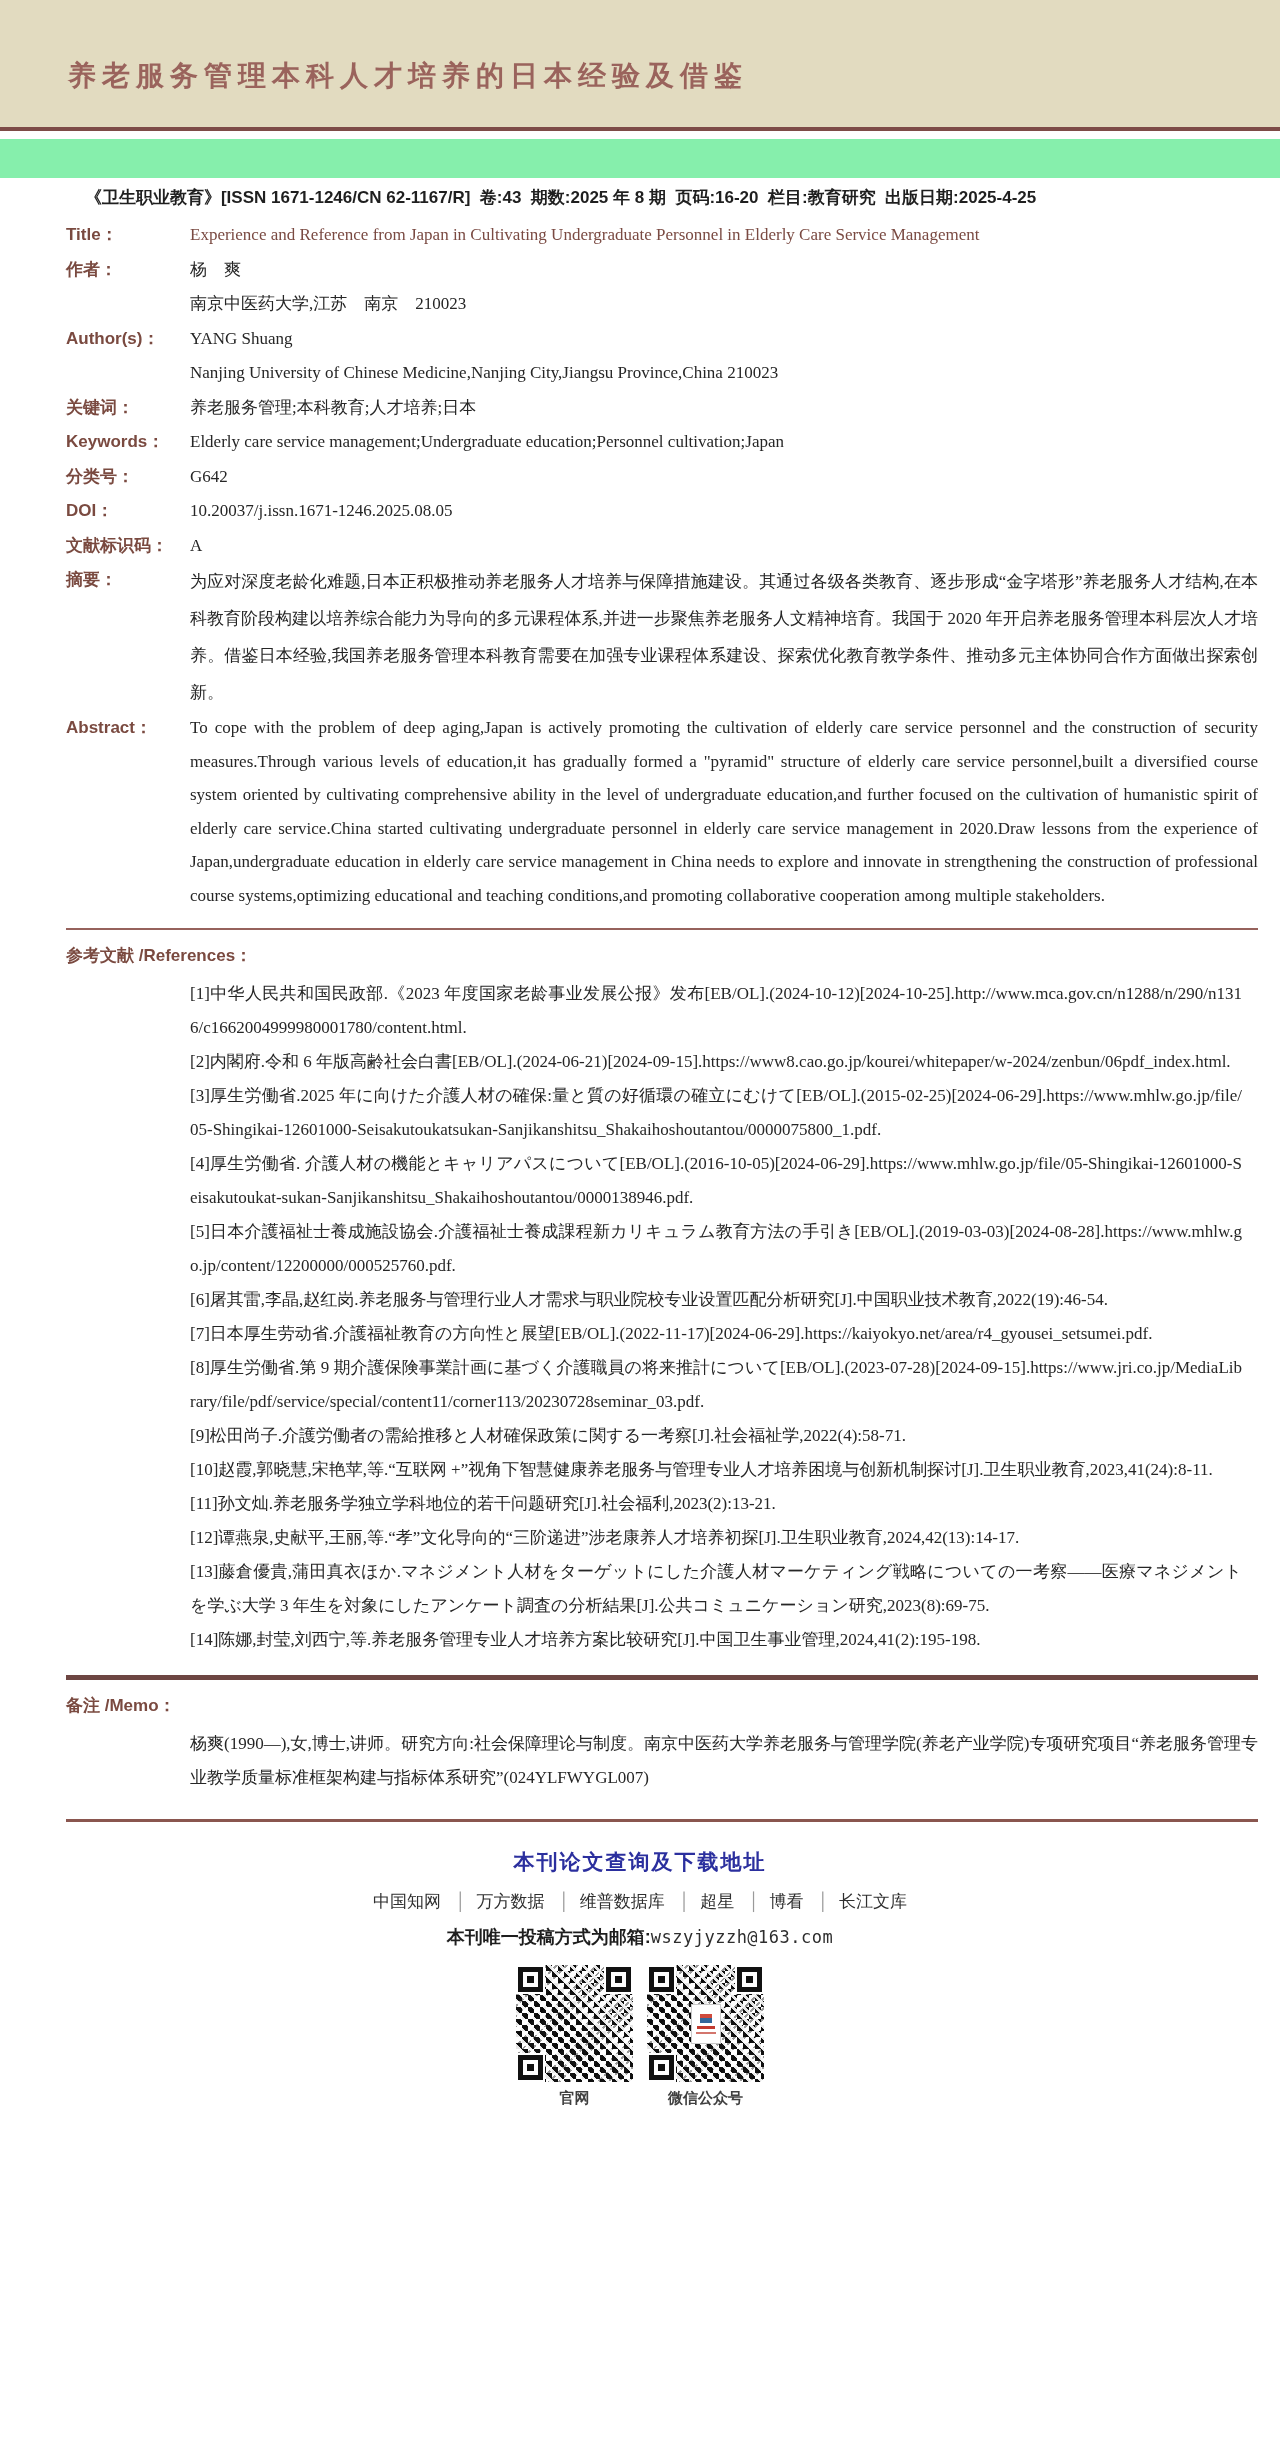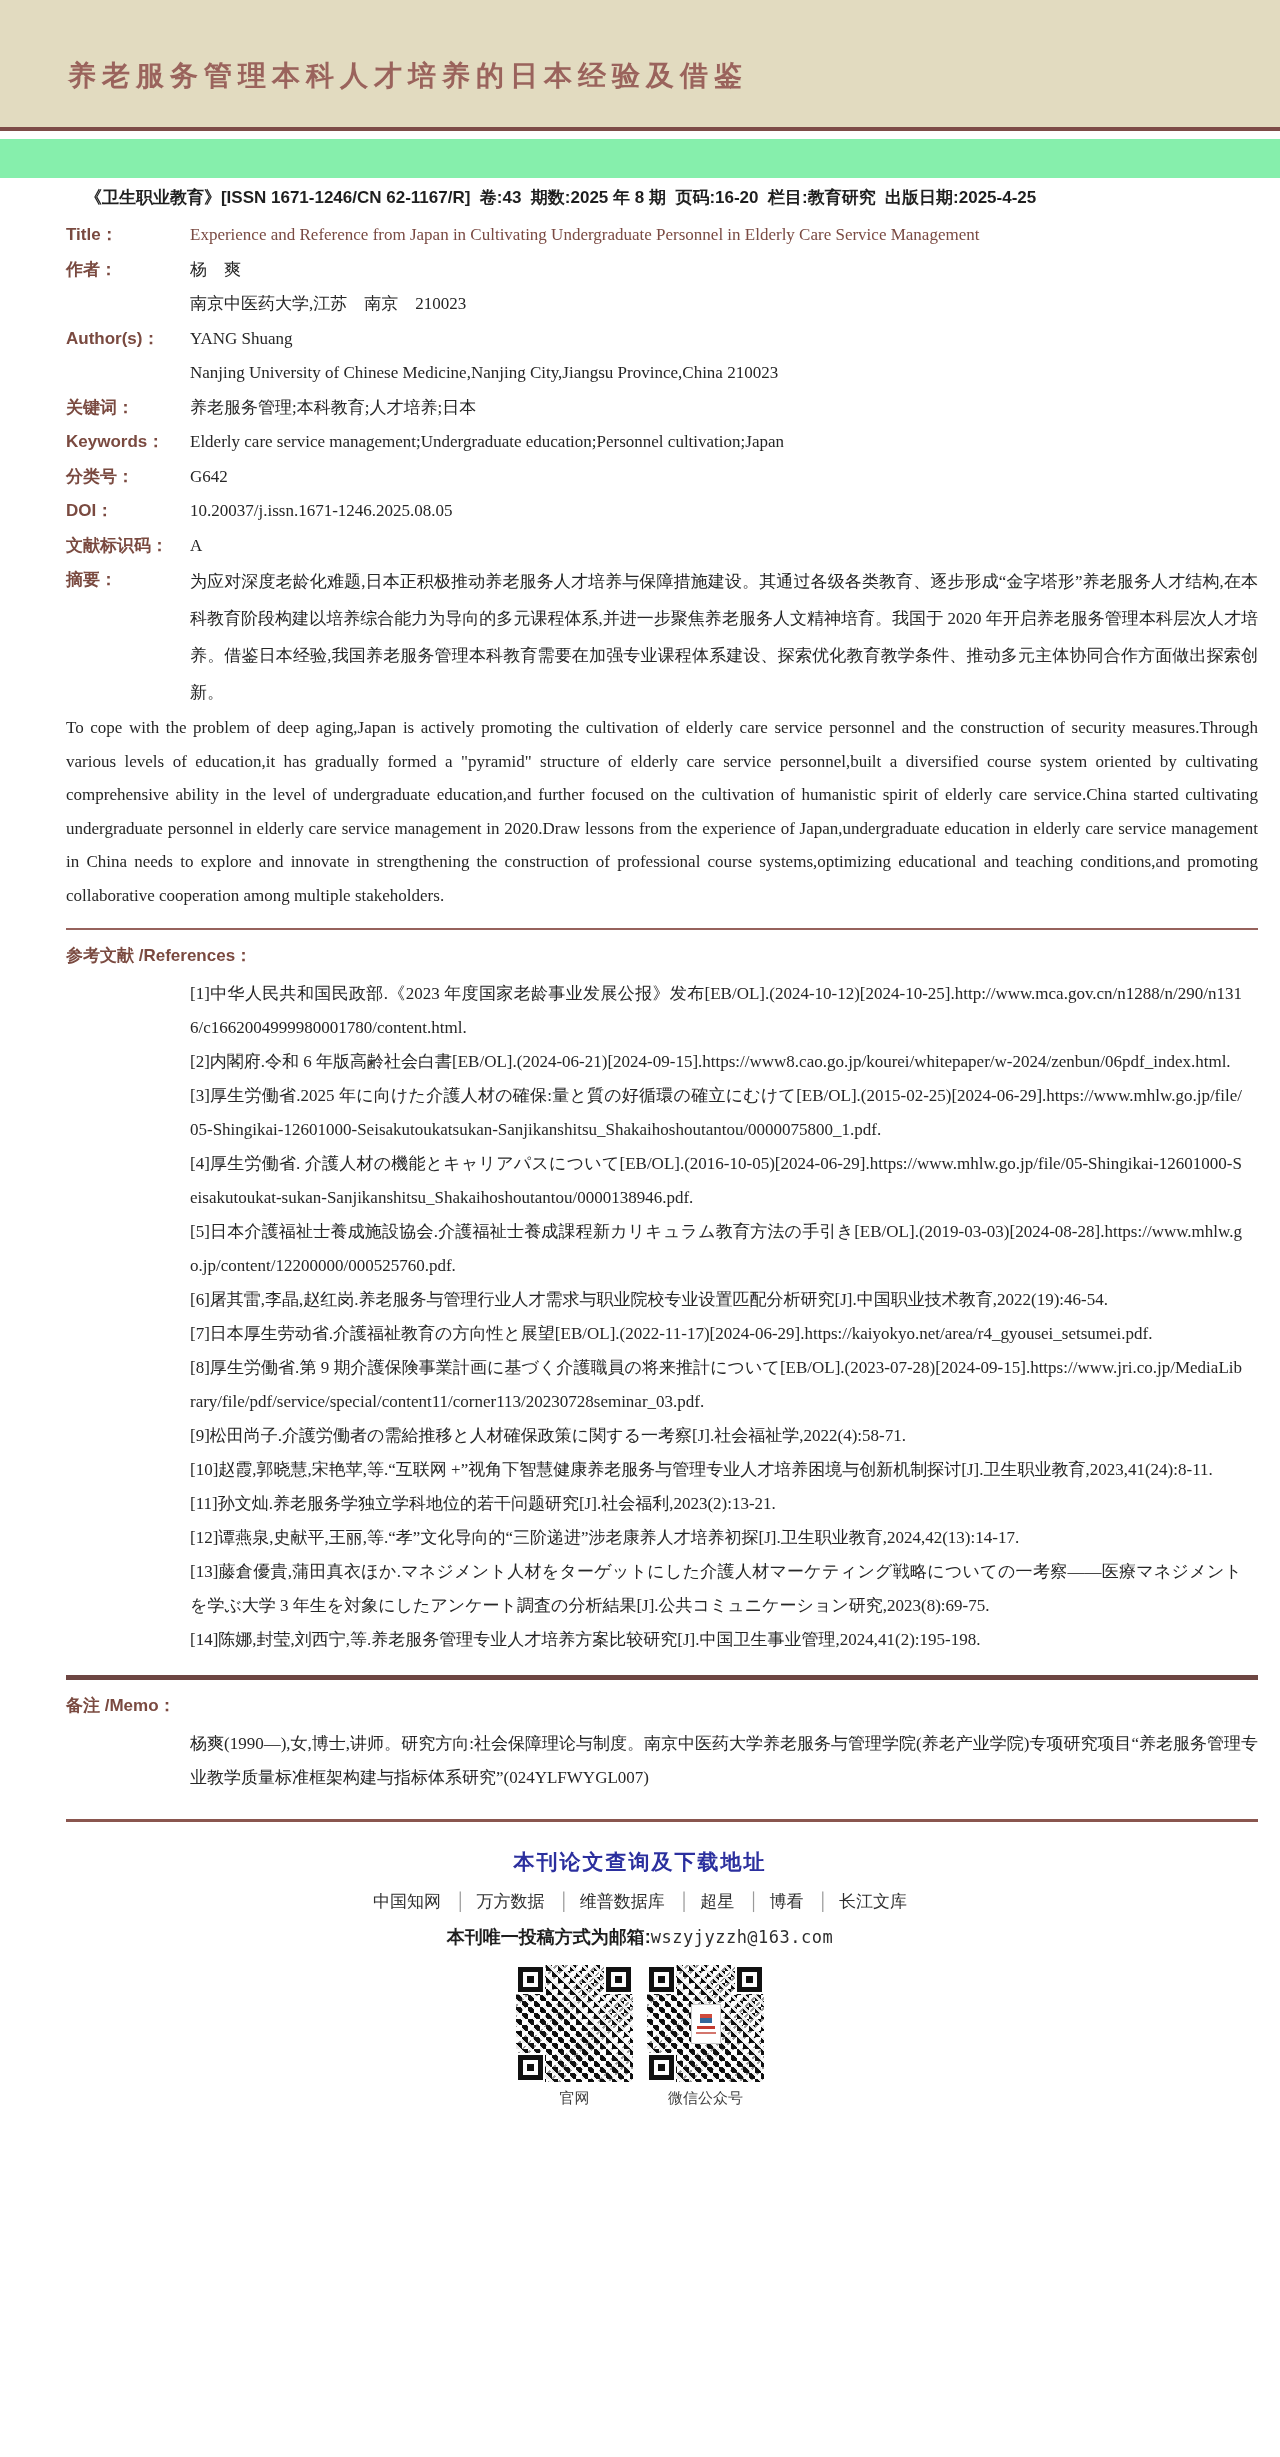--- a/index.html
+++ b/index.html
@@ -41,21 +41,21 @@
   .ft-title{font-family:"Liberation Sans","DejaVu Sans",sans-serif;font-weight:bold;
             font-size:21px;letter-spacing:2px;color:#2b2f9e;}
   .ft-dbs{margin-top:14px;font-family:"Liberation Sans","DejaVu Sans",sans-serif;
           font-size:17px;color:#2f2f2f;}
   .db-item+.db-item::before{content:"│";color:#9a9a9a;margin:0 10px;font-weight:normal;}
   .ft-email{margin-top:12px;font-family:"Liberation Sans","DejaVu Sans",sans-serif;
             font-weight:bold;font-size:18px;color:#1e1e1e;}
   .email{font-family:"DejaVu Sans Mono","Liberation Mono",monospace;font-weight:normal;
          font-size:17px;color:#2e2e2e;letter-spacing:.5px;}
 
-  .qr-row{display:flex;justify-content:center;gap:14px;margin-top:16px;}
+  .qr-row{display:flex;justify-content:center;gap:14px;margin-top:16px;font-weight:bold;}
   .qr-block{width:117px;}
   .qr{position:relative;width:117px;height:117px;background:
       repeating-linear-gradient(45deg,rgba(255,255,255,.9) 0 3px,rgba(0,0,0,0) 3px 8px),
       repeating-linear-gradient(135deg,rgba(0,0,0,.4) 0 2px,rgba(0,0,0,0) 2px 7px),
       conic-gradient(#111 25%,#fff 0 50%,#111 0 75%,#fff 0);
       background-size:auto,auto,12px 12px;}
   .f{position:absolute;width:29px;height:29px;background:#fff;}
   .f::before{content:"";position:absolute;inset:2px;border:5px solid #111;}
   .f::after{content:"";position:absolute;inset:11px;background:#111;}
   .f.tl{top:0;left:0}.f.tr{top:0;right:0}.f.bl{bottom:0;left:0}
@@ -134,20 +134,21 @@
           <div class="meta-label">文献标识码：</div>
           <div class="meta-value">A</div>
         </div>
 
         <div class="meta-row">
           <div class="meta-label">摘要：</div>
           <div class="meta-value zh-just">为应对深度老龄化难题,日本正积极推动养老服务人才培养与保障措施建设。其通过各级各类教育、逐步形成“金字塔形”养老服务人才结构,在本科教育阶段构建以培养综合能力为导向的多元课程体系,并进一步聚焦养老服务人文精神培育。我国于 2020 年开启养老服务管理本科层次人才培养。借鉴日本经验,我国养老服务管理本科教育需要在加强专业课程体系建设、探索优化教育教学条件、推动多元主体协同合作方面做出探索创新。</div>
         </div>
 
         <div class="meta-row">
+          <div class="meta-label">Abstract：</div>
           <div class="meta-value en-just">To cope with the problem of deep aging,Japan is actively promoting the cultivation of elderly care service personnel and the construction of security measures.Through various levels of education,it has gradually formed a "pyramid" structure of elderly care service personnel,built a diversified course system oriented by cultivating comprehensive ability in the level of undergraduate education,and further focused on the cultivation of humanistic spirit of elderly care service.China started cultivating undergraduate personnel in elderly care service management in 2020.Draw lessons from the experience of Japan,undergraduate education in elderly care service management in China needs to explore and innovate in strengthening the construction of professional course systems,optimizing educational and teaching conditions,and promoting collaborative cooperation among multiple stakeholders.</div>
         </div>
       </div>
 
     <div class="rule-refs"></div>
     <h2 class="sec-heading">参考文献 /References：</h2>
     <div class="ref-list">
 
         <p class="ref-item">[1]中华人民共和国民政部.《2023 年度国家老龄事业发展公报》发布[EB/OL].(2024-10-12)[2024-10-25].http://www.mca.gov.cn/n1288/n/290/n1316/c1662004999980001780/content.html.</p>
 

